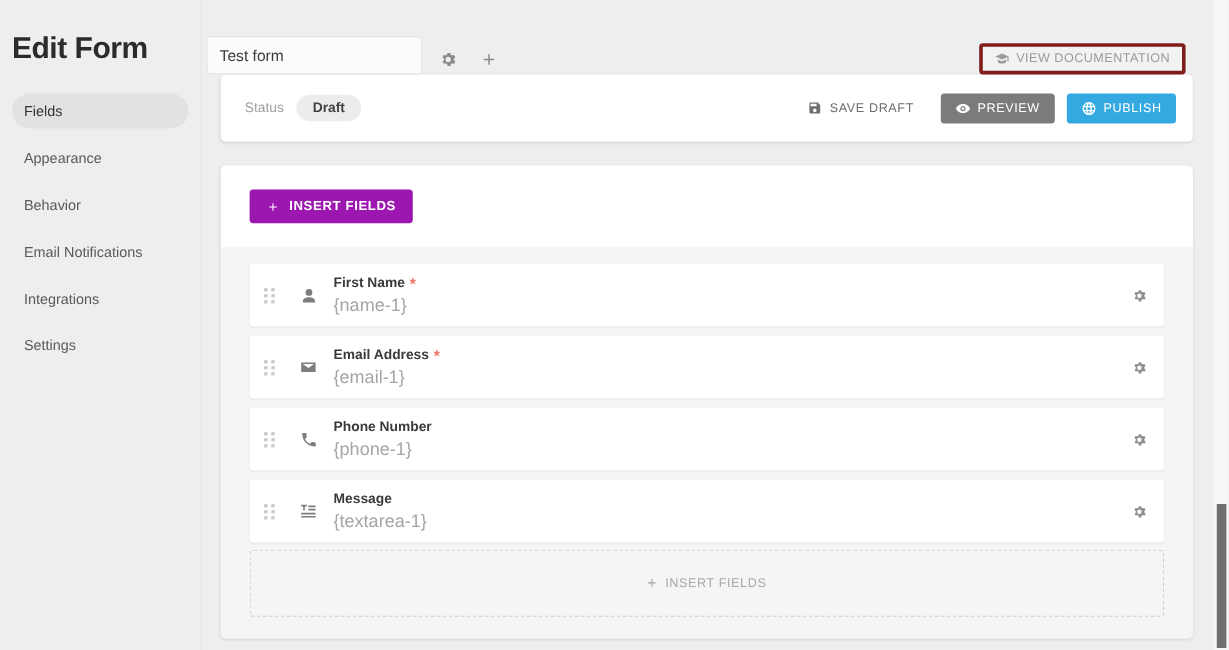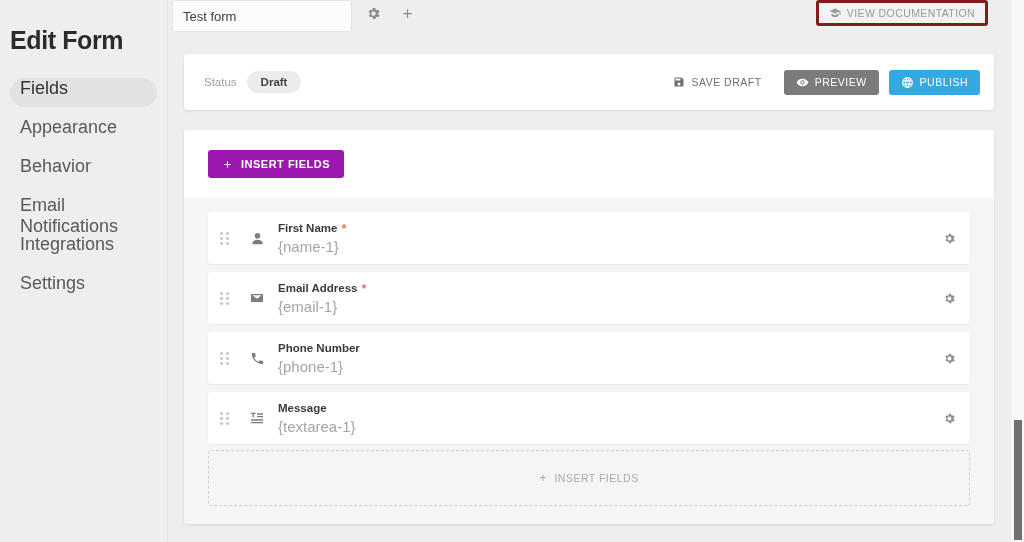--- a/index.html
+++ b/index.html
@@ -15,37 +15,37 @@
     width: 168px; height: 542px; background: #eeeeee;
     border-right: 1px solid #e3e3e3;
     padding-top: 12px; flex: 0 0 168px;
   }
   .brand {
     font-size: 25px; font-weight: bold; color: #2b2b2b;
     letter-spacing: -0.4px; padding: 14px 0 0 10px; height: 62px;
   }
   .nav { padding: 4px 10px 0 10px; }
   .nav-item {
-    height: 29px; display: flex; 
+    height: 29px; display: flex; align-items: center;
     padding-left: 10px; border-radius: 15px;
-    font-size: 18px; color: #595959; margin-bottom: 0px;
+    font-size: 12px; color: #595959; margin-bottom: 0px;
     cursor: pointer;
   }
   .nav-item + .nav-item { margin-top: 0px; }
   .nav-item.active { background: #e2e2e2; color: #333; }
 
   
   .main {
     flex: 1; height: 542px; background: #eeeeee;
     position: relative; overflow: hidden;
   }
 
   
   .topbar {
-    height: 54px; display: flex; align-items: flex-start;
+    height: 62px; display: flex; align-items: flex-end;
     padding: 0 16px 0 0; background: #eeeeee;
   }
   .title-input {
     width: 180px; height: 32px; background: #fbfbfb;
     border: 1px solid #e4e4e4; border-radius: 3px;
     font-size: 13px; color: #3c3c3c; padding: 0 10px;
     font-family: "Liberation Sans", sans-serif;
     margin-left: 4px;
   }
   .icon-btn {

